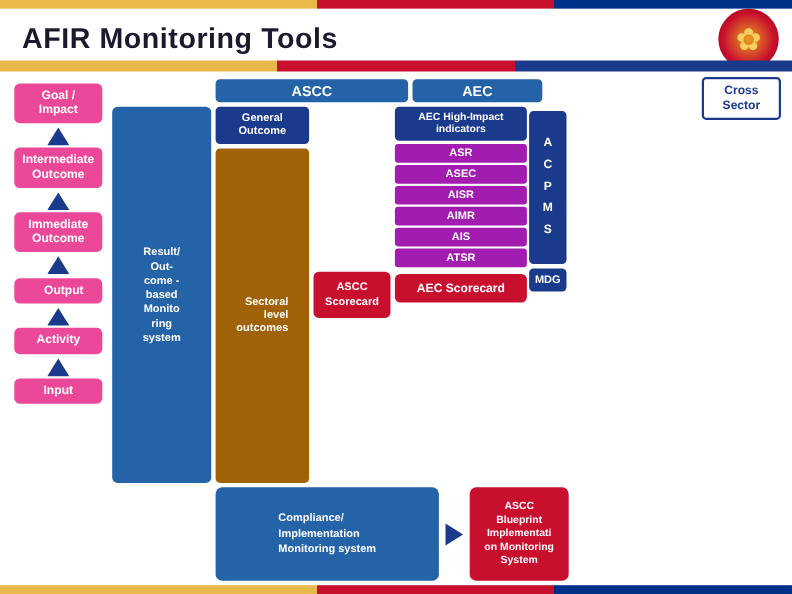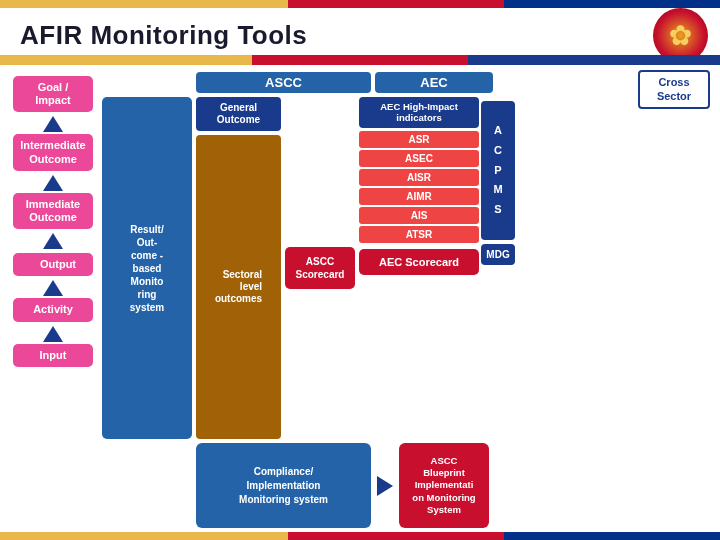--- a/index.html
+++ b/index.html
@@ -223,21 +223,21 @@
       border-radius: 4px;
       text-align: center;
       font-size: 9.5px;
       font-weight: bold;
       padding: 4px 3px;
       margin-bottom: 3px;
       line-height: 1.2;
     }
 
     .aec-sub-box {
-      background: #ef4444;
+      background: #a21caf;
       color: #fff;
       border-radius: 3px;
       text-align: center;
       font-size: 10px;
       font-weight: bold;
       padding: 3px 2px;
       margin-bottom: 2px;
     }
 
     .aec-scorecard-box {
@@ -290,25 +290,25 @@
     .bottom-section {
       display: flex;
       margin-top: 4px;
       height: 85px;
     }
 
     .compliance-box {
       background: #2563a8;
       color: #fff;
       border-radius: 6px;
-      text-align: center;
+      text-align: left;
       font-size: 10px;
       font-weight: bold;
       padding: 8px 6px;
-      width: 175px;
+      width: 203px;
       display: flex;
       align-items: center;
       justify-content: center;
       line-height: 1.4;
       flex-shrink: 0;
     }
 
     .arrow-right {
       width: 0;
       height: 0;

